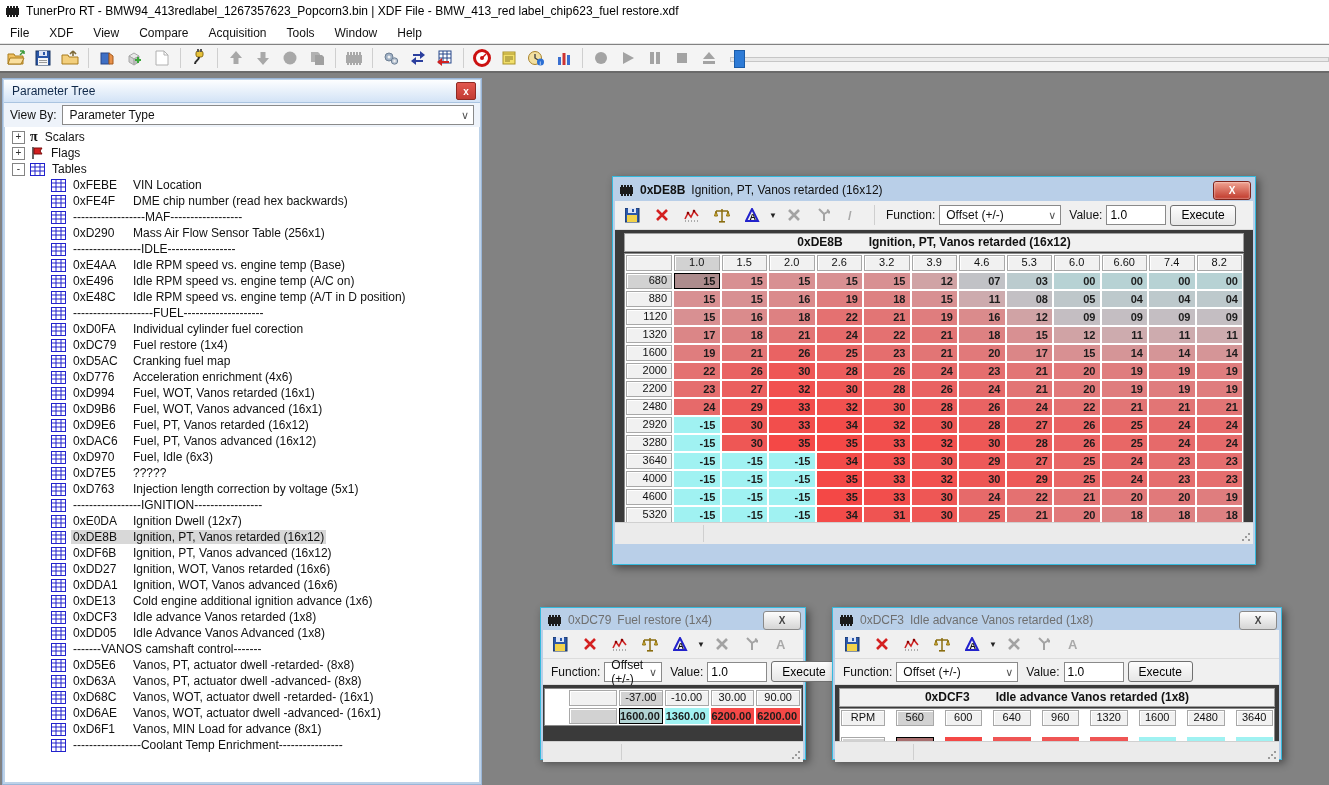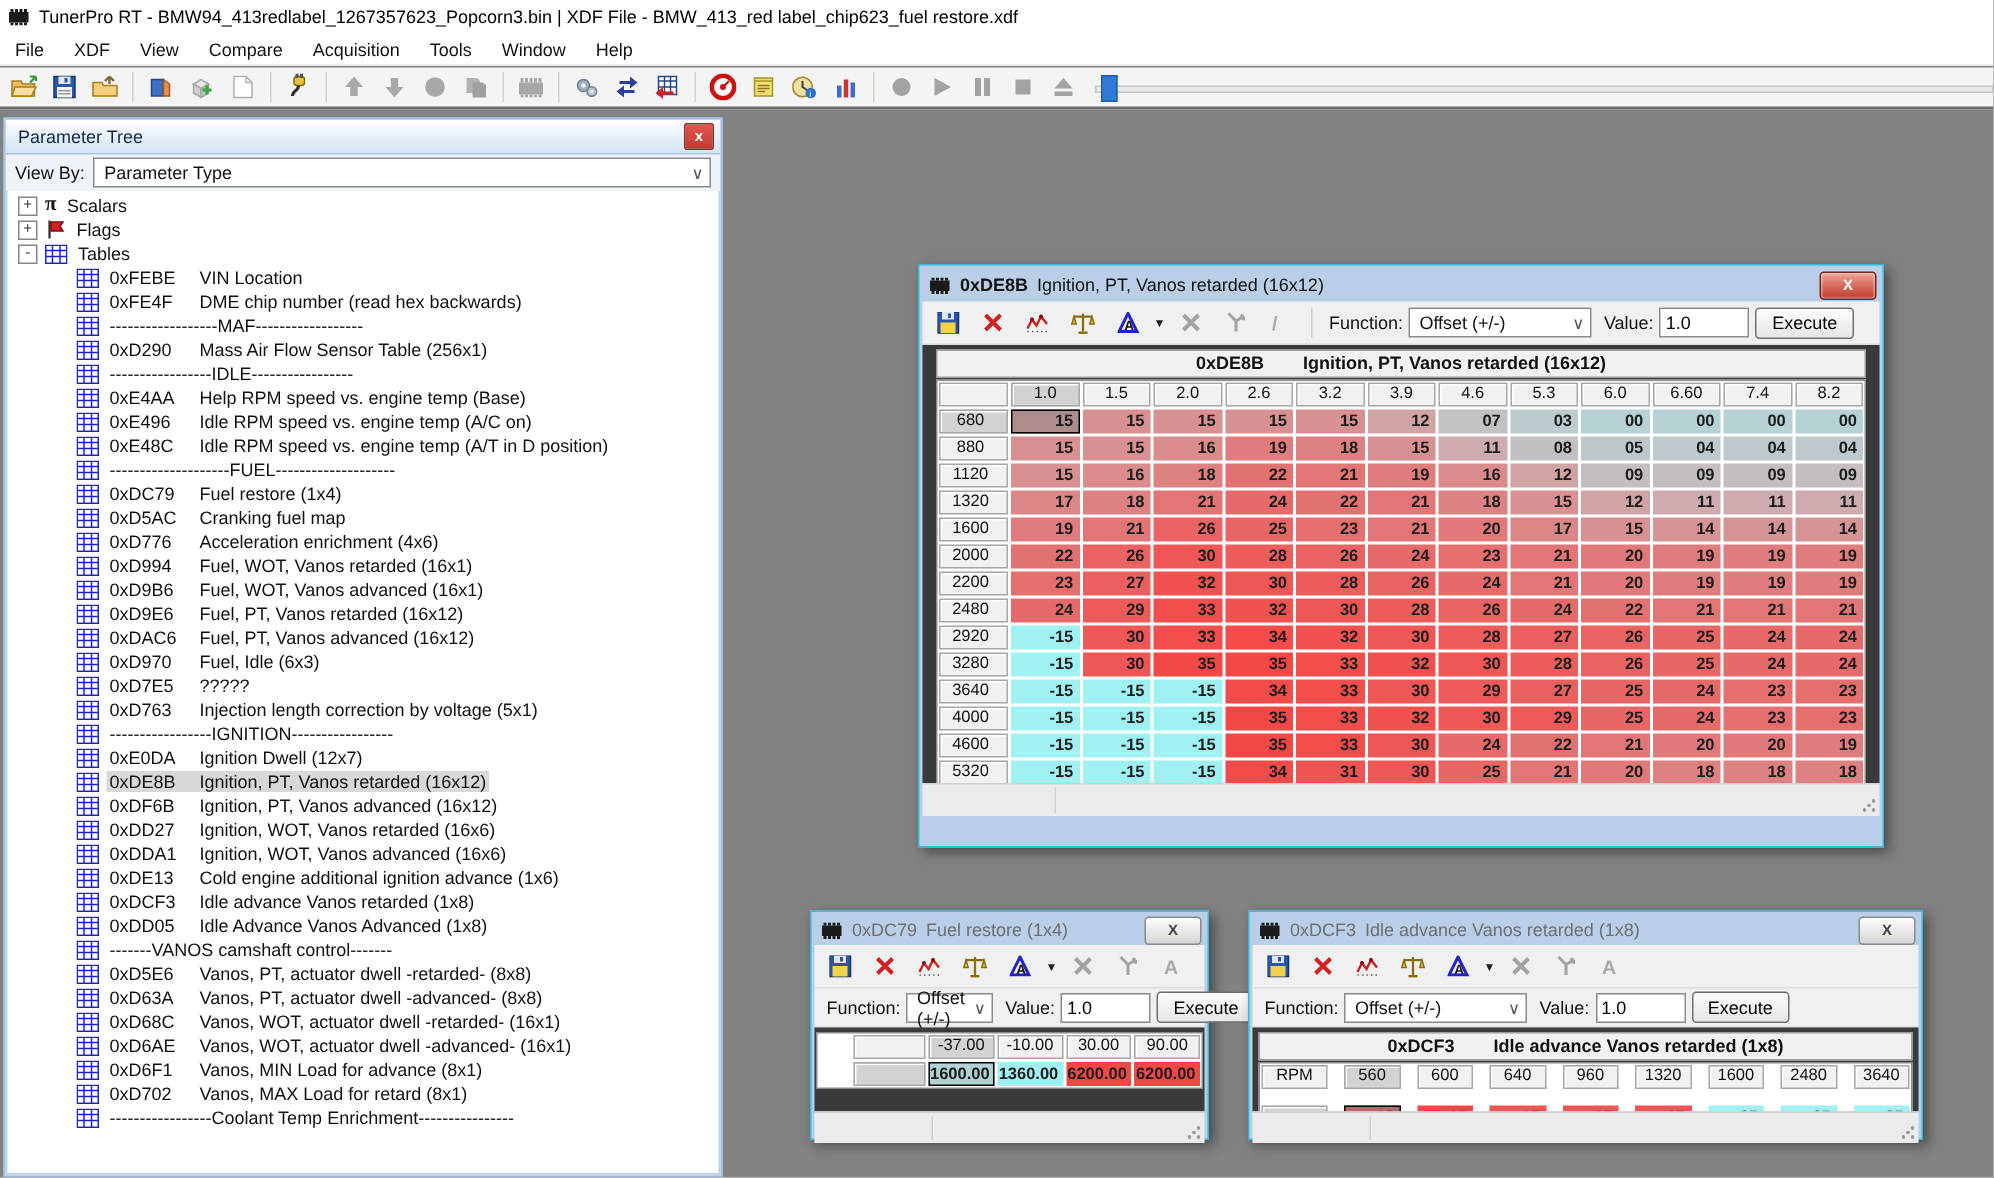--- a/index.html
+++ b/index.html
@@ -69,21 +69,21 @@
                    radial-gradient(circle at 2px 8px,#9a9a9a 1px,transparent 1.4px),
                    radial-gradient(circle at 5px 5px,#9a9a9a 1px,transparent 1.4px);}
   
   .tablewrap{margin:3px auto 0 auto;}
   .table-title{background:#f1f1f1;border:1px solid #9e9e9e;height:17px;line-height:17px;text-align:center;
                font-weight:bold;font-size:12px;margin-bottom:1px;}
   .table-title .gap{display:inline-block;width:26px;}
   .tgrid{display:grid;gap:2px;background:#ffffff;padding:1px;border:1px solid #8a8a8a;box-sizing:border-box;}
   .hc{background:#f1f1f1;border:1px solid #a8a8a8;box-shadow:inset 1px 1px 0 #fff;height:14px;line-height:13px;
       text-align:center;font-size:11px;overflow:hidden;}
-  .hc.rowh{text-align:center;padding-right:4px;}
+  .hc.rowh{text-align:right;padding-right:4px;}
   .hc.selh{background:#d2d2d2;}
   .dc{height:14px;line-height:14px;text-align:right;padding-right:3px;font-size:11px;font-weight:bold;
       color:#1c1c1c;border:1px solid transparent;box-sizing:content-box;overflow:hidden;}
   .dc.selc{border-color:#000;filter:saturate(.5) brightness(.92);}
   svg{display:block;}
 </style>
 </head>
 <body>
 
 <div id="app">
@@ -399,21 +399,21 @@
         </div>
         <div class="trow child">
           <span class="ticon">
             <svg width="15" height="13">
               <rect x="0.5" y="0.5" width="14" height="12" fill="#fff" stroke="#2222cc"></rect>
               <path d="M0.5 4 L14.5 4 M0.5 8 L14.5 8 M5 0.5 L5 12.5 M10 0.5 L10 12.5" stroke="#2222cc"></path>
             </svg>
           </span>
           <span class="txt">
             <span class="taddr">0xE4AA</span>
-            <span>Help RPM speed vs. engine temp (Base)</span>
+            <span>Idle RPM speed vs. engine temp (Base)</span>
           </span>
         </div>
         <div class="trow child">
           <span class="ticon">
             <svg width="15" height="13">
               <rect x="0.5" y="0.5" width="14" height="12" fill="#fff" stroke="#2222cc"></rect>
               <path d="M0.5 4 L14.5 4 M0.5 8 L14.5 8 M5 0.5 L5 12.5 M10 0.5 L10 12.5" stroke="#2222cc"></path>
             </svg>
           </span>
           <span class="txt">
@@ -435,20 +435,32 @@
         </div>
         <div class="trow child">
           <span class="ticon">
             <svg width="15" height="13">
               <rect x="0.5" y="0.5" width="14" height="12" fill="#fff" stroke="#2222cc"></rect>
               <path d="M0.5 4 L14.5 4 M0.5 8 L14.5 8 M5 0.5 L5 12.5 M10 0.5 L10 12.5" stroke="#2222cc"></path>
             </svg>
           </span>
           <span class="txt">
             <span>--------------------FUEL--------------------</span>
+          </span>
+        </div>
+        <div class="trow child">
+          <span class="ticon">
+            <svg width="15" height="13">
+              <rect x="0.5" y="0.5" width="14" height="12" fill="#fff" stroke="#2222cc"></rect>
+              <path d="M0.5 4 L14.5 4 M0.5 8 L14.5 8 M5 0.5 L5 12.5 M10 0.5 L10 12.5" stroke="#2222cc"></path>
+            </svg>
+          </span>
+          <span class="txt">
+            <span class="taddr">0xD0FA</span>
+            <span>Individual cylinder fuel corection</span>
           </span>
         </div>
         <div class="trow child">
           <span class="ticon">
             <svg width="15" height="13">
               <rect x="0.5" y="0.5" width="14" height="12" fill="#fff" stroke="#2222cc"></rect>
               <path d="M0.5 4 L14.5 4 M0.5 8 L14.5 8 M5 0.5 L5 12.5 M10 0.5 L10 12.5" stroke="#2222cc"></path>
             </svg>
           </span>
           <span class="txt">
@@ -733,32 +745,20 @@
         <div class="trow child">
           <span class="ticon">
             <svg width="15" height="13">
               <rect x="0.5" y="0.5" width="14" height="12" fill="#fff" stroke="#2222cc"></rect>
               <path d="M0.5 4 L14.5 4 M0.5 8 L14.5 8 M5 0.5 L5 12.5 M10 0.5 L10 12.5" stroke="#2222cc"></path>
             </svg>
           </span>
           <span class="txt">
             <span class="taddr">0xD6F1</span>
             <span>Vanos, MIN Load for advance (8x1)</span>
-          </span>
-        </div>
-        <div class="trow child">
-          <span class="ticon">
-            <svg width="15" height="13">
-              <rect x="0.5" y="0.5" width="14" height="12" fill="#fff" stroke="#2222cc"></rect>
-              <path d="M0.5 4 L14.5 4 M0.5 8 L14.5 8 M5 0.5 L5 12.5 M10 0.5 L10 12.5" stroke="#2222cc"></path>
-            </svg>
-          </span>
-          <span class="txt">
-            <span class="taddr">0xD702</span>
-            <span>Vanos, MAX Load for retard (8x1)</span>
           </span>
         </div>
         <div class="trow child">
           <span class="ticon">
             <svg width="15" height="13">
               <rect x="0.5" y="0.5" width="14" height="12" fill="#fff" stroke="#2222cc"></rect>
               <path d="M0.5 4 L14.5 4 M0.5 8 L14.5 8 M5 0.5 L5 12.5 M10 0.5 L10 12.5" stroke="#2222cc"></path>
             </svg>
           </span>
           <span class="txt">

